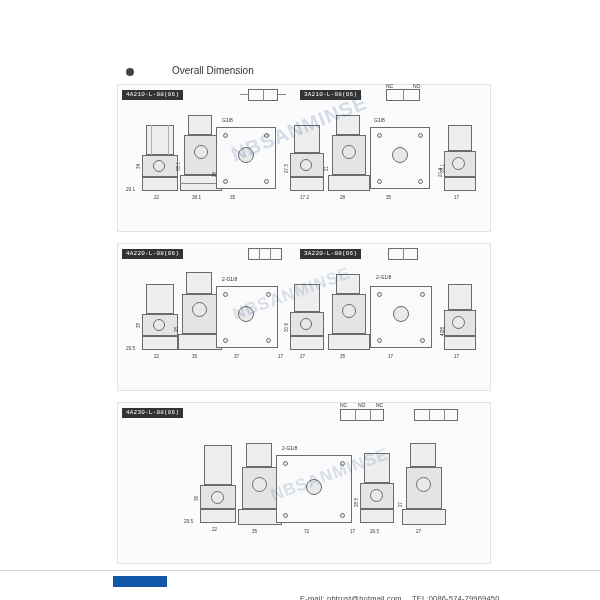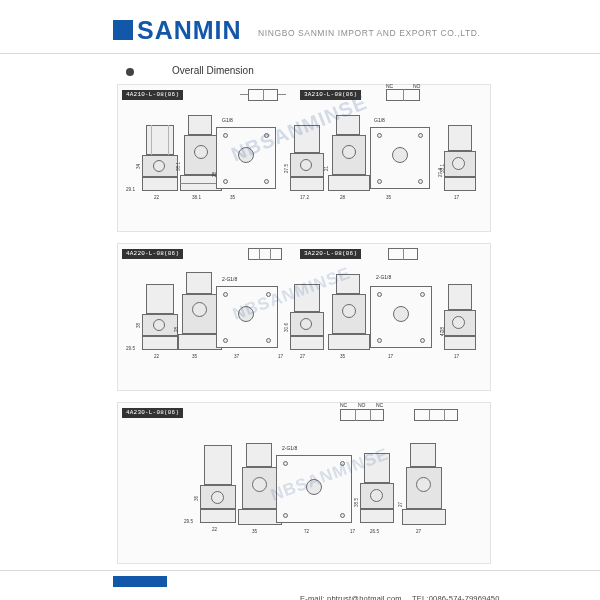--- a/index.html
+++ b/index.html
@@ -179,26 +179,20 @@
     font-size: 7.5px;
     color: #444;
     letter-spacing: 0.2px;
   }
 </style>
 </head>
 <body>
 
 <div class="page">
 
-  <div class="header">
-    <div class="logo-box"></div>
-    <div class="logo-text">SANMIN</div>
-    <div class="company-name">NINGBO SANMIN IMPORT AND EXPORT CO.,LTD.</div>
-    <div class="header-rule"></div>
-  </div>
 
   <div class="bullet"></div>
   <div class="section-title">Overall Dimension</div>
 
   <div class="panel" id="panel1">
 
     <div class="model-tag" style="left:4px; top:5px;">4A210-L-08(06)</div>
     <div class="model-tag" style="left:182px; top:5px;">3A210-L-08(06)</div>
 
     <div class="dwg nofill" style="left:130px; top:4px; width:30px; height:12px;"></div>

